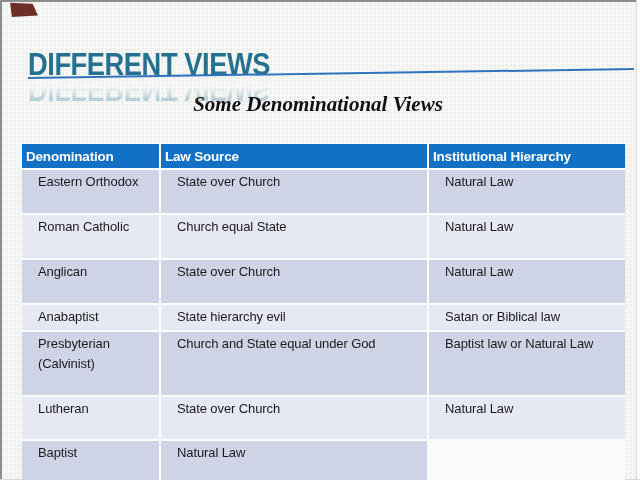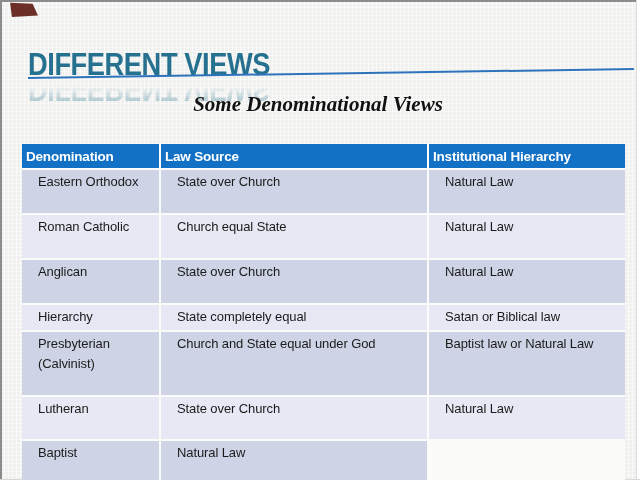--- a/index.html
+++ b/index.html
@@ -89,22 +89,22 @@
       <div class="th">Institutional Hierarchy</div>
       <div class="td dark">Eastern Orthodox</div>
       <div class="td dark">State over Church</div>
       <div class="td dark">Natural Law</div>
       <div class="td light">Roman Catholic</div>
       <div class="td light">Church equal State</div>
       <div class="td light">Natural Law</div>
       <div class="td dark">Anglican</div>
       <div class="td dark">State over Church</div>
       <div class="td dark">Natural Law</div>
-      <div class="td light">Hierarchy</div>
-      <div class="td light">State completely equal</div>
+      <div class="td light">Anabaptist</div>
+      <div class="td light">State hierarchy evil</div>
       <div class="td light">Satan or Biblical law</div>
       <div class="td dark">Presbyterian (Calvinist)</div>
       <div class="td dark">Church and State equal under God</div>
       <div class="td dark">Baptist law or Natural Law</div>
       <div class="td light">Lutheran</div>
       <div class="td light">State over Church</div>
       <div class="td light">Natural Law</div>
       <div class="td dark">Baptist</div>
       <div class="td dark">Natural Law</div>
     </div>

